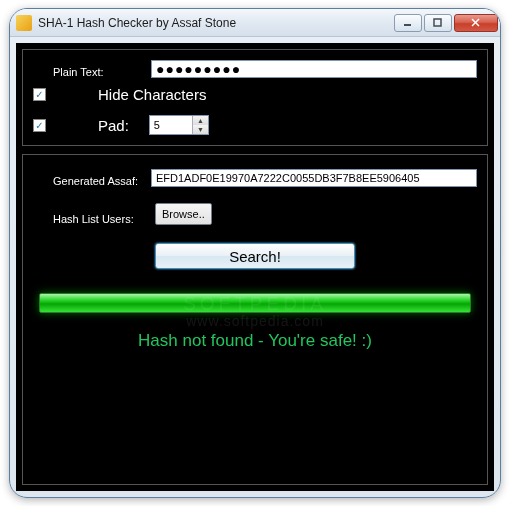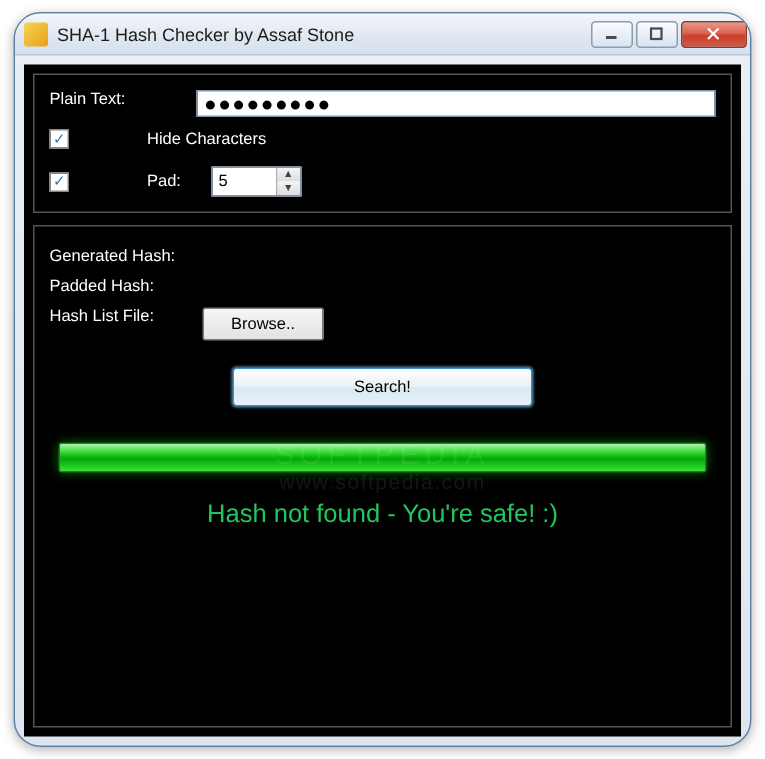--- a/index.html
+++ b/index.html
@@ -77,39 +77,39 @@
   padding: 10px 10px;
 }
 .group2 {
   border: 1px solid #555;
   margin: 0 6px 6px 6px;
   padding: 14px 10px 12px 10px;
   flex: 1;
   display: flex;
   flex-direction: column;
 }
-.row { display: flex; align-items: flex-start; margin-bottom: 8px; }
+.row { display: flex; align-items: flex-end; margin-bottom: 8px; margin-left: 20px; }
 .row:last-child { margin-bottom: 0; }
 .label {
   color: #fff;
   font-size: 11px;
   width: 98px;
 }
 .checkbox-row { display: flex; align-items: center; margin-top: 2px; }
 .checkbox {
   width: 13px; height: 13px;
   border: 1px solid #888;
   background: #fff;
   margin-right: 4px;
   display: inline-flex;
   align-items: center; justify-content: center;
   font-size: 10px;
   color: #2a7ab0;
 }
-.checklabel { color: #fff; font-size: 11px; padding-left: 48px; }
+.checklabel { color: #fff; font-size: 15px; padding-left: 48px; }
 .text-input {
   flex: 1;
   height: 18px;
   border: 1px solid #7e95ad;
   background: #fff;
   padding: 0 4px;
   font-family: inherit;
   font-size: 11px;
   color: #000;
 }
@@ -134,34 +134,34 @@
   color: #444;
 }
 .pad-row { display: flex; align-items: center; margin-top: 12px; }
 .pad-row .checkbox { margin-right: 4px; }
 .pad-row .checklabel { margin-right: 20px; }
 .btn {
   height: 22px;
   border: 1px solid #707c88;
   background: linear-gradient(to bottom, #f6f6f6 0%, #e2e2e2 100%);
   font-size: 11px;
-  padding: 0 18px;
+  padding: 0 6px;
   border-radius: 2px;
   margin-left: 4px;
   color: #000;
 }
 .search-btn {
   width: 200px;
   height: 26px;
   margin: 10px auto 0 auto;
   display: block;
   border: 1px solid #3a92c9;
   background: linear-gradient(to bottom, #fefefe 0%, #e9f1f5 48%, #d8e8f2 52%, #e7f1f7 100%);
   border-radius: 3px;
-  font-size: 11px;
+  font-size: 15px;
   box-shadow: 0 0 2px #7bc2ea;
   color: #000;
 }
 .watermark {
   position: absolute;
   left: 0; right: 0;
   top: 250px;
   text-align: center;
   color: rgba(255,255,255,0.08);
   pointer-events: none;
@@ -231,27 +231,27 @@
           <div class="arrows">
             <div>▲</div>
             <div>▼</div>
           </div>
         </div>
       </div>
     </div>
 
     <div class="group2">
       <div class="row">
-        <span class="label">Generated Hash:</span>
-      </div>
-      <div class="row">
-        <span class="label">Padded Hash:</span>
-      </div>
-      <div class="row">
-        <span class="label">Hash List File:</span>
+        <span class="label">Generated Assaf:</span>
+        <input class="text-input" readonly="" value="EFD1ADF0E19970A7222C0055DB3F7B8EE5906405" style="">
+      </div>
+      <div class="row">
+      </div>
+      <div class="row">
+        <span class="label">Hash List Users:</span>
         <button class="btn">Browse..</button>
       </div>
       <button class="search-btn">Search!</button>
 
       <div class="progress"></div>
       <div class="result">Hash not found - You're safe! :)</div>
     </div>
 
     <div class="watermark">
       <div class="big">SOFTPEDIA</div>

